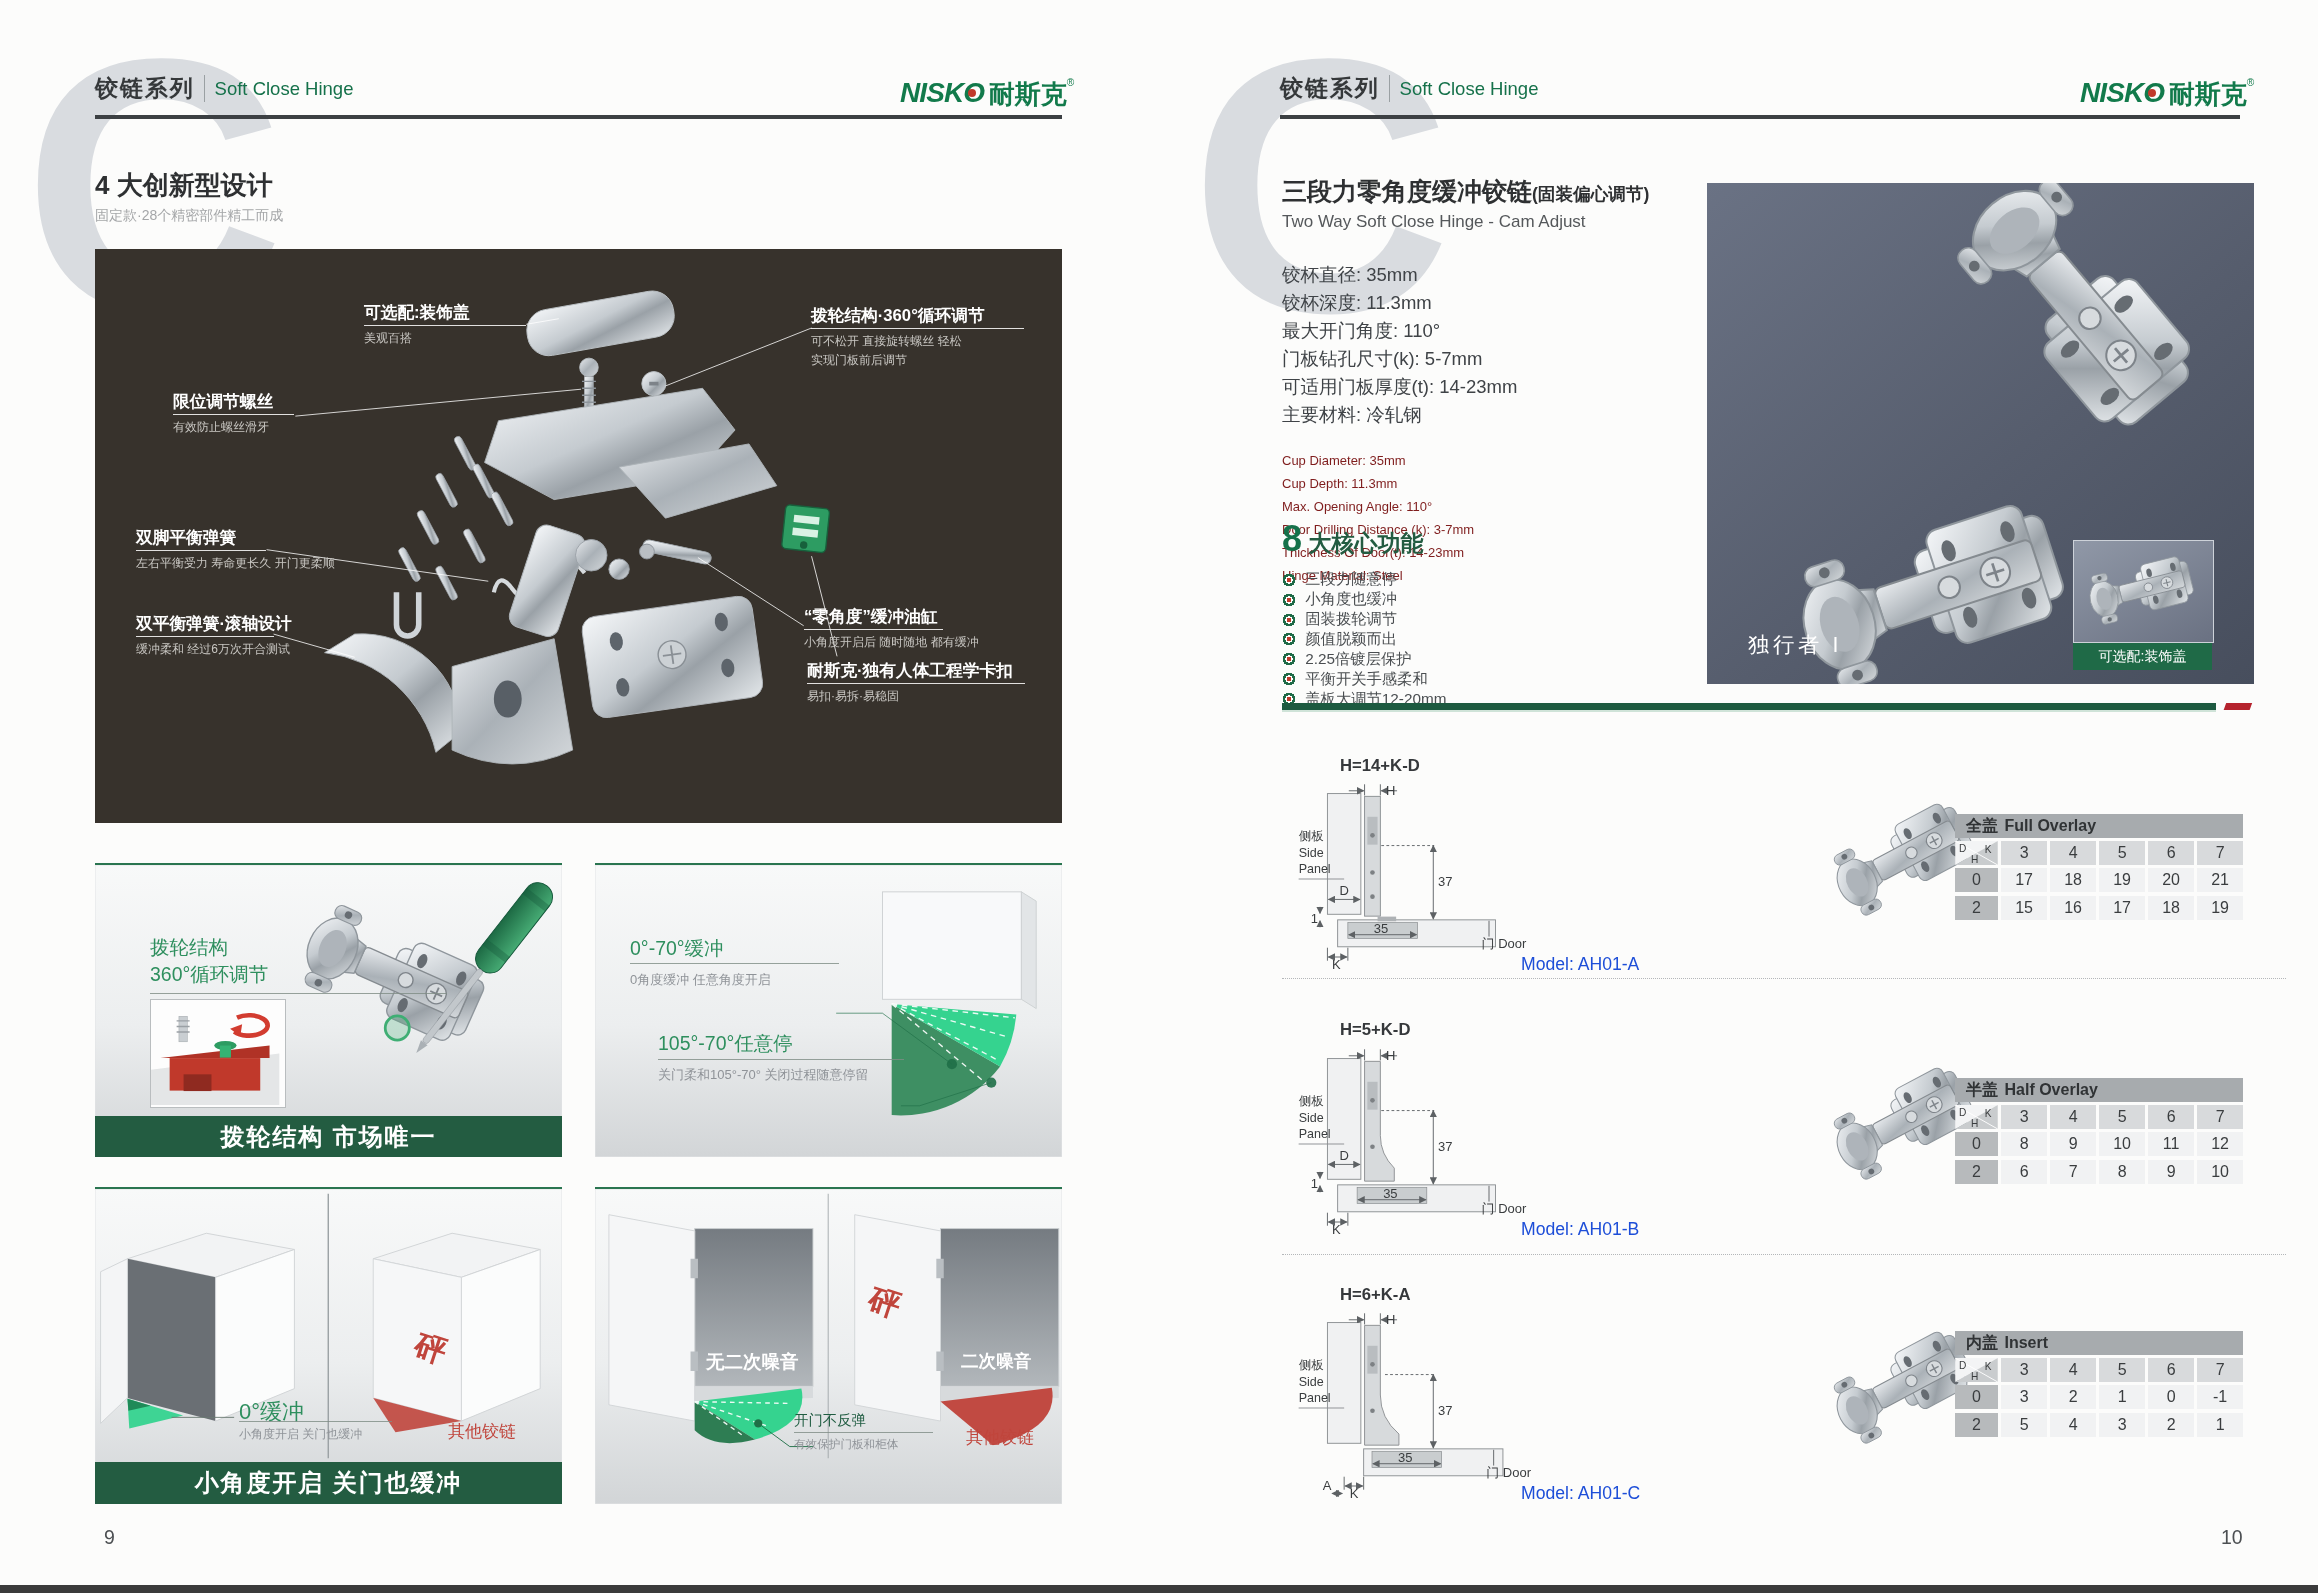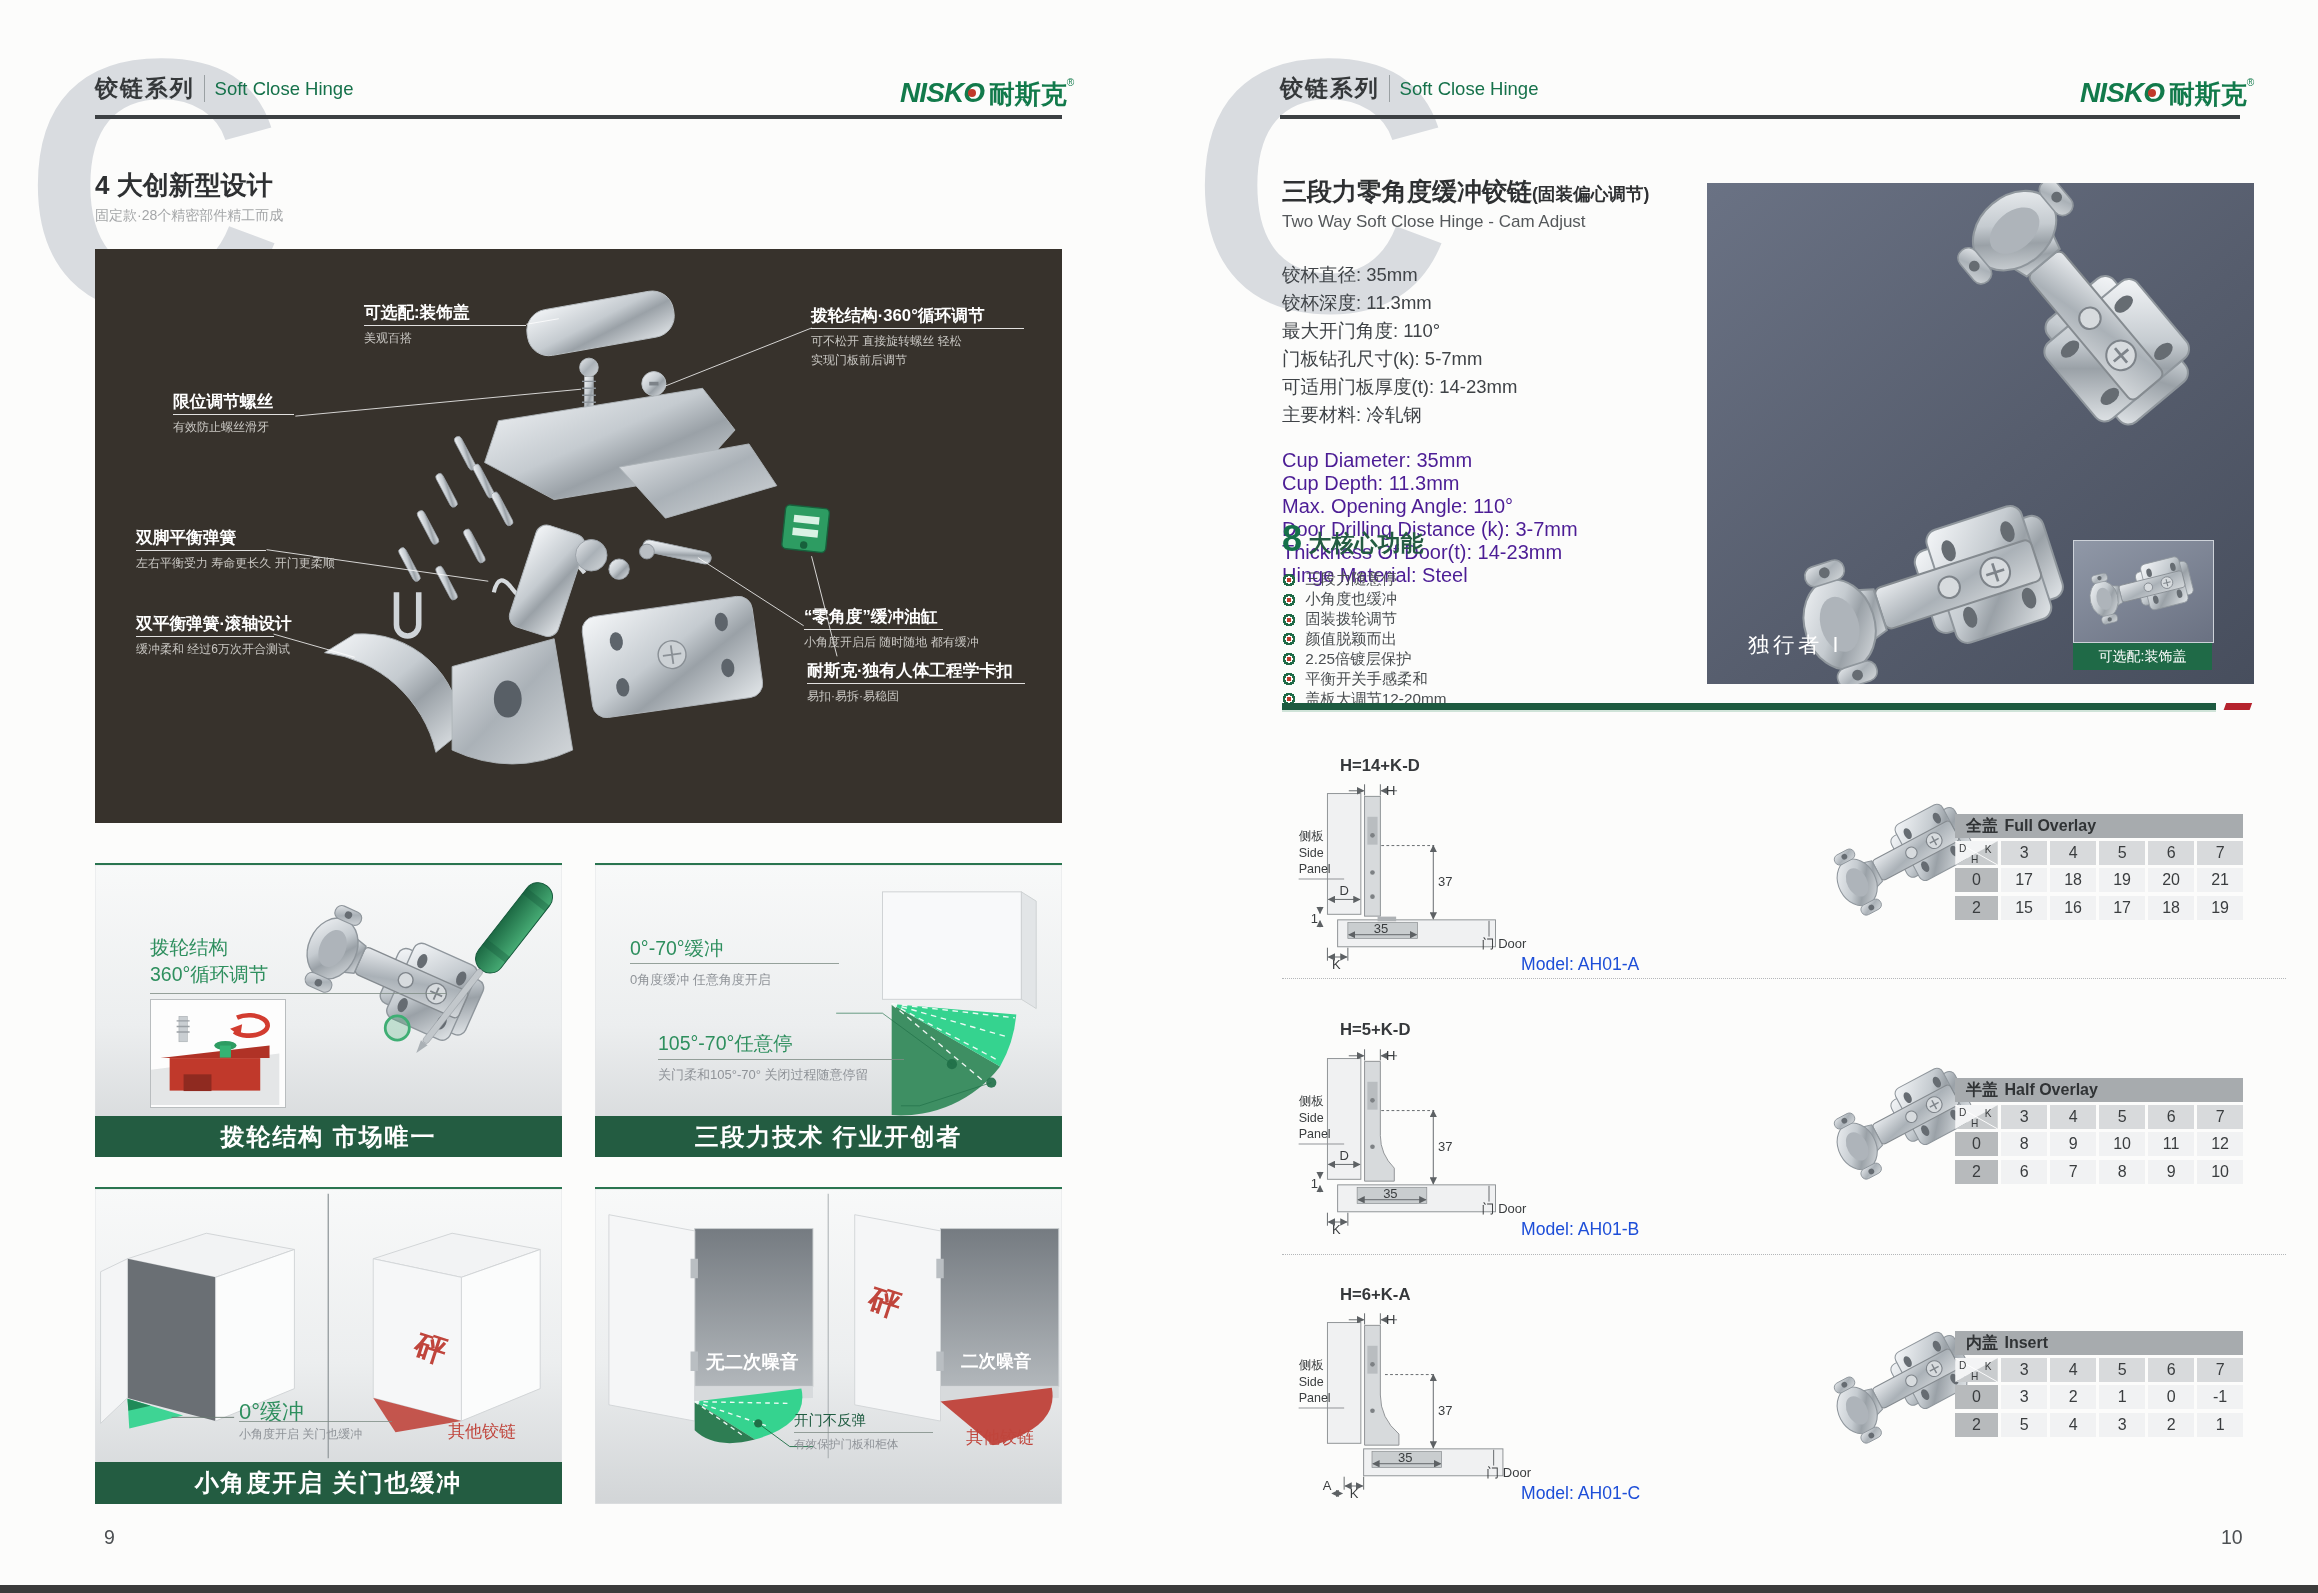--- a/index.html
+++ b/index.html
@@ -29,21 +29,21 @@
   .glab{font-size:19.5px;font-weight:400;color:#2e8f5e;white-space:nowrap}
   .gsub{font-size:13px;color:#8f9398;white-space:nowrap}
   .gline{height:0.9px;background:#7e8c84;opacity:.8}
   .redtx{color:#c0453c;font-weight:400;font-size:17px;white-space:nowrap}
   .bang{font-size:31px;font-weight:700;color:#c0453c;transform:rotate(18deg);display:inline-block}
   .whlab{color:#fff;font-weight:700;white-space:nowrap}
   .rtitle-cn{font-size:25px;font-weight:700;color:#2e3032;white-space:nowrap}
   .rtitle-pa{font-size:17.6px;font-weight:700;color:#2e3032}
   .rtitle-en{font-size:17px;color:#55585b;white-space:nowrap}
   .spec{font-size:18.5px;color:#3f4347;line-height:28px;white-space:nowrap}
-  .spec-en{font-size:20px;color:#4c1d95;line-height:23px;white-space:nowrap}
+  .spec-en{font-size:13px;color:#7f1d1d;line-height:23px;white-space:nowrap}
   .feat-h-num{font-size:36px;font-weight:800;color:#15714a}
   .feat-h-tx{font-size:23px;font-weight:700;color:#235c41;margin-left:6.5px}
   .feat-row{display:flex;align-items:center;gap:9.3px;height:17.6px;margin-bottom:2.3px}
   .feat-ico{width:14px;height:14px;border-radius:50%;flex:0 0 14px;
             background:radial-gradient(circle,#c0392b 0 2.3px,#ffffff 2.3px 3.7px,#1f6a47 3.7px 6.5px,rgba(0,0,0,0) 6.5px)}
   .feat-tx{font-size:15.3px;color:#4a4e51;white-space:nowrap}
   .hero{background:linear-gradient(140deg,#6a7284 0%,#565d6d 55%,#474e5d 100%)}
   .hero-name{font-size:21.3px;color:#fff;letter-spacing:3.7px;white-space:nowrap}
   .badge{background:#1f6a47;color:#fff;font-size:14px;display:flex;align-items:center;justify-content:center;white-space:nowrap}
   .inset{background:linear-gradient(150deg,#9098a7 0%,#6a7182 100%);border:0.9px solid #cdd2d9}
@@ -279,21 +279,20 @@
       <circle cx="855" cy="470" r="11" fill="#1f6f47" opacity=".9"></circle>
       <path d="M770 430 L620 320 L520 320" stroke="#1f6f47" stroke-width="2" fill="none" opacity=".7"></path>
       <path d="M855 470 L700 520 L660 520" stroke="#1f6f47" stroke-width="2" fill="none" opacity=".7"></path>
     </svg>
     <div class="ab glab" style="left:35px;top:70px">0°-70°缓冲</div>
     <div class="ab gline" style="left:35px;top:98px;width:209px"></div>
     <div class="ab gsub" style="left:35px;top:106px">0角度缓冲 任意角度开启</div>
     <div class="ab glab" style="left:63px;top:165px">105°-70°任意停</div>
     <div class="ab gline" style="left:63px;top:194px;width:246px"></div>
     <div class="ab gsub" style="left:63px;top:201px">关门柔和105°-70° 关闭过程随意停留</div>
-    <div class="cap" style="height:41px">三段力技术 行业开创者</div>
   </div>
 
   <div class="ab gpanel" style="left:95px;top:1187px;width:467px;height:315px">
     <svg class="ab" style="left:0;top:0" width="467" height="274" viewBox="0 0 1007 590">
       <polygon points="70,150 240,95 430,130 260,190" fill="#f2f3f4" stroke="#cfd3d5" stroke-width="2"></polygon>
       <polygon points="70,150 260,190 260,500 70,450" fill="#6a6f74"></polygon>
       <polygon points="260,190 430,130 430,430 260,500" fill="#fbfcfc" stroke="#cfd3d5" stroke-width="2"></polygon>
       <polygon points="70,150 12,178 12,505 70,450" fill="#f4f5f6" stroke="#d0d4d6" stroke-width="2"></polygon>
       <path d="M70 452 L190 488 L74 516 Z" fill="#35d38f" opacity=".95"></path>
       <path d="M70 452 L120 467 L72 478 Z" fill="#1f8a58"></path>

